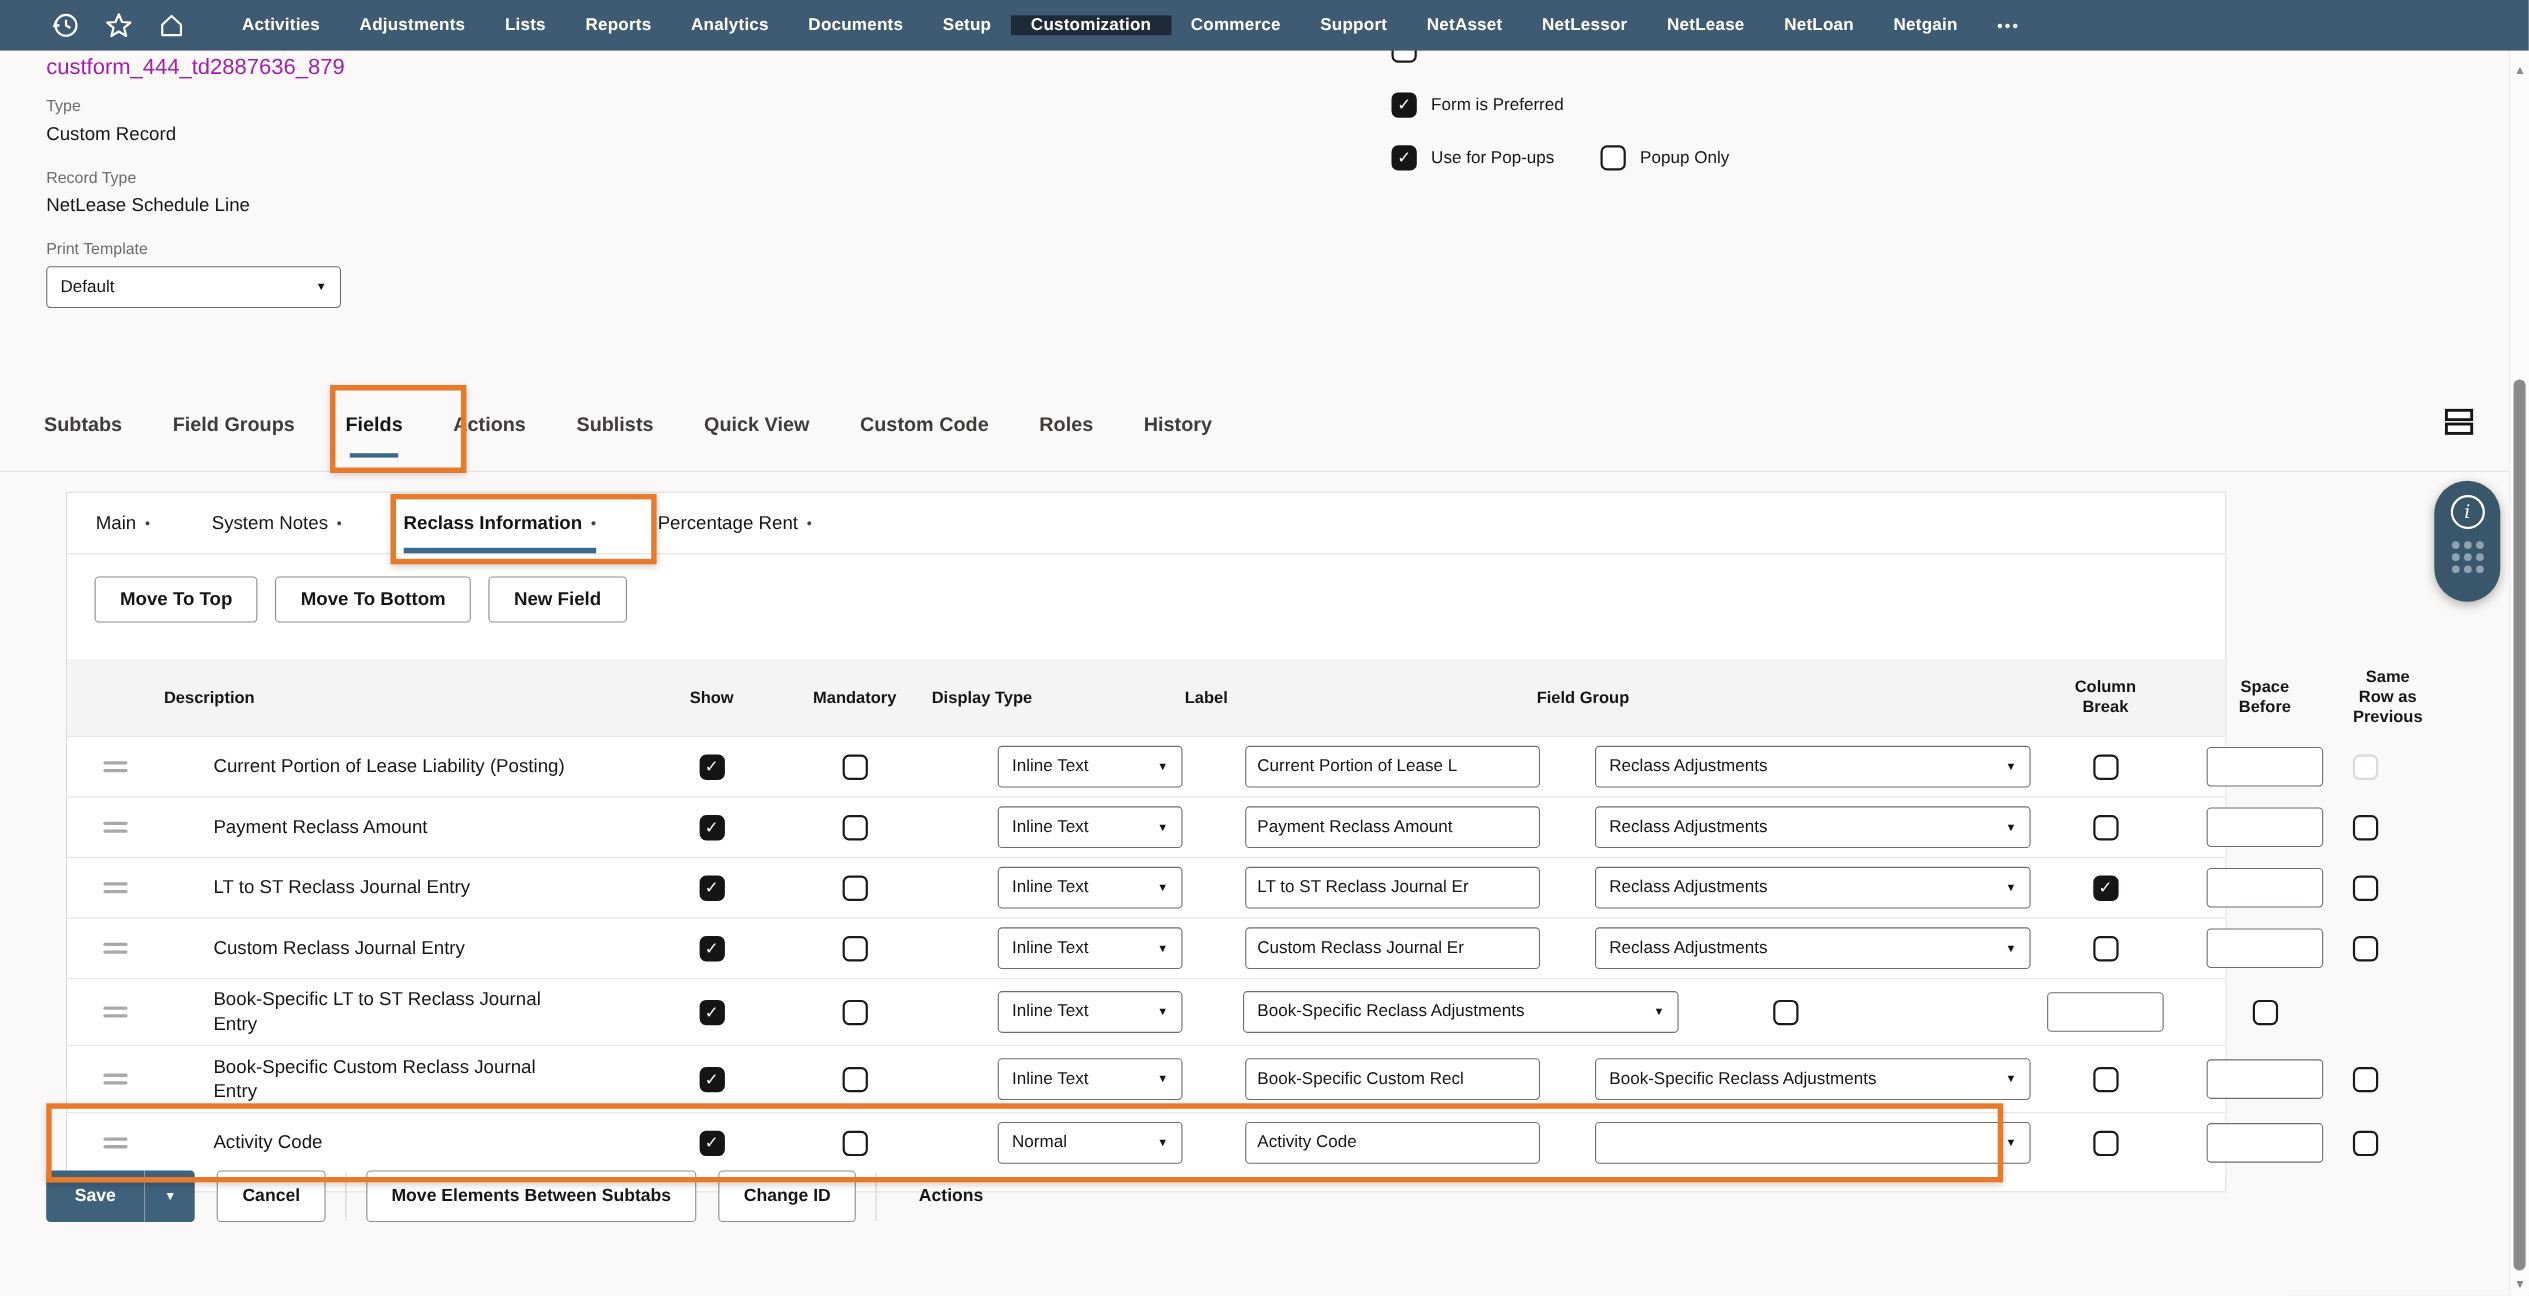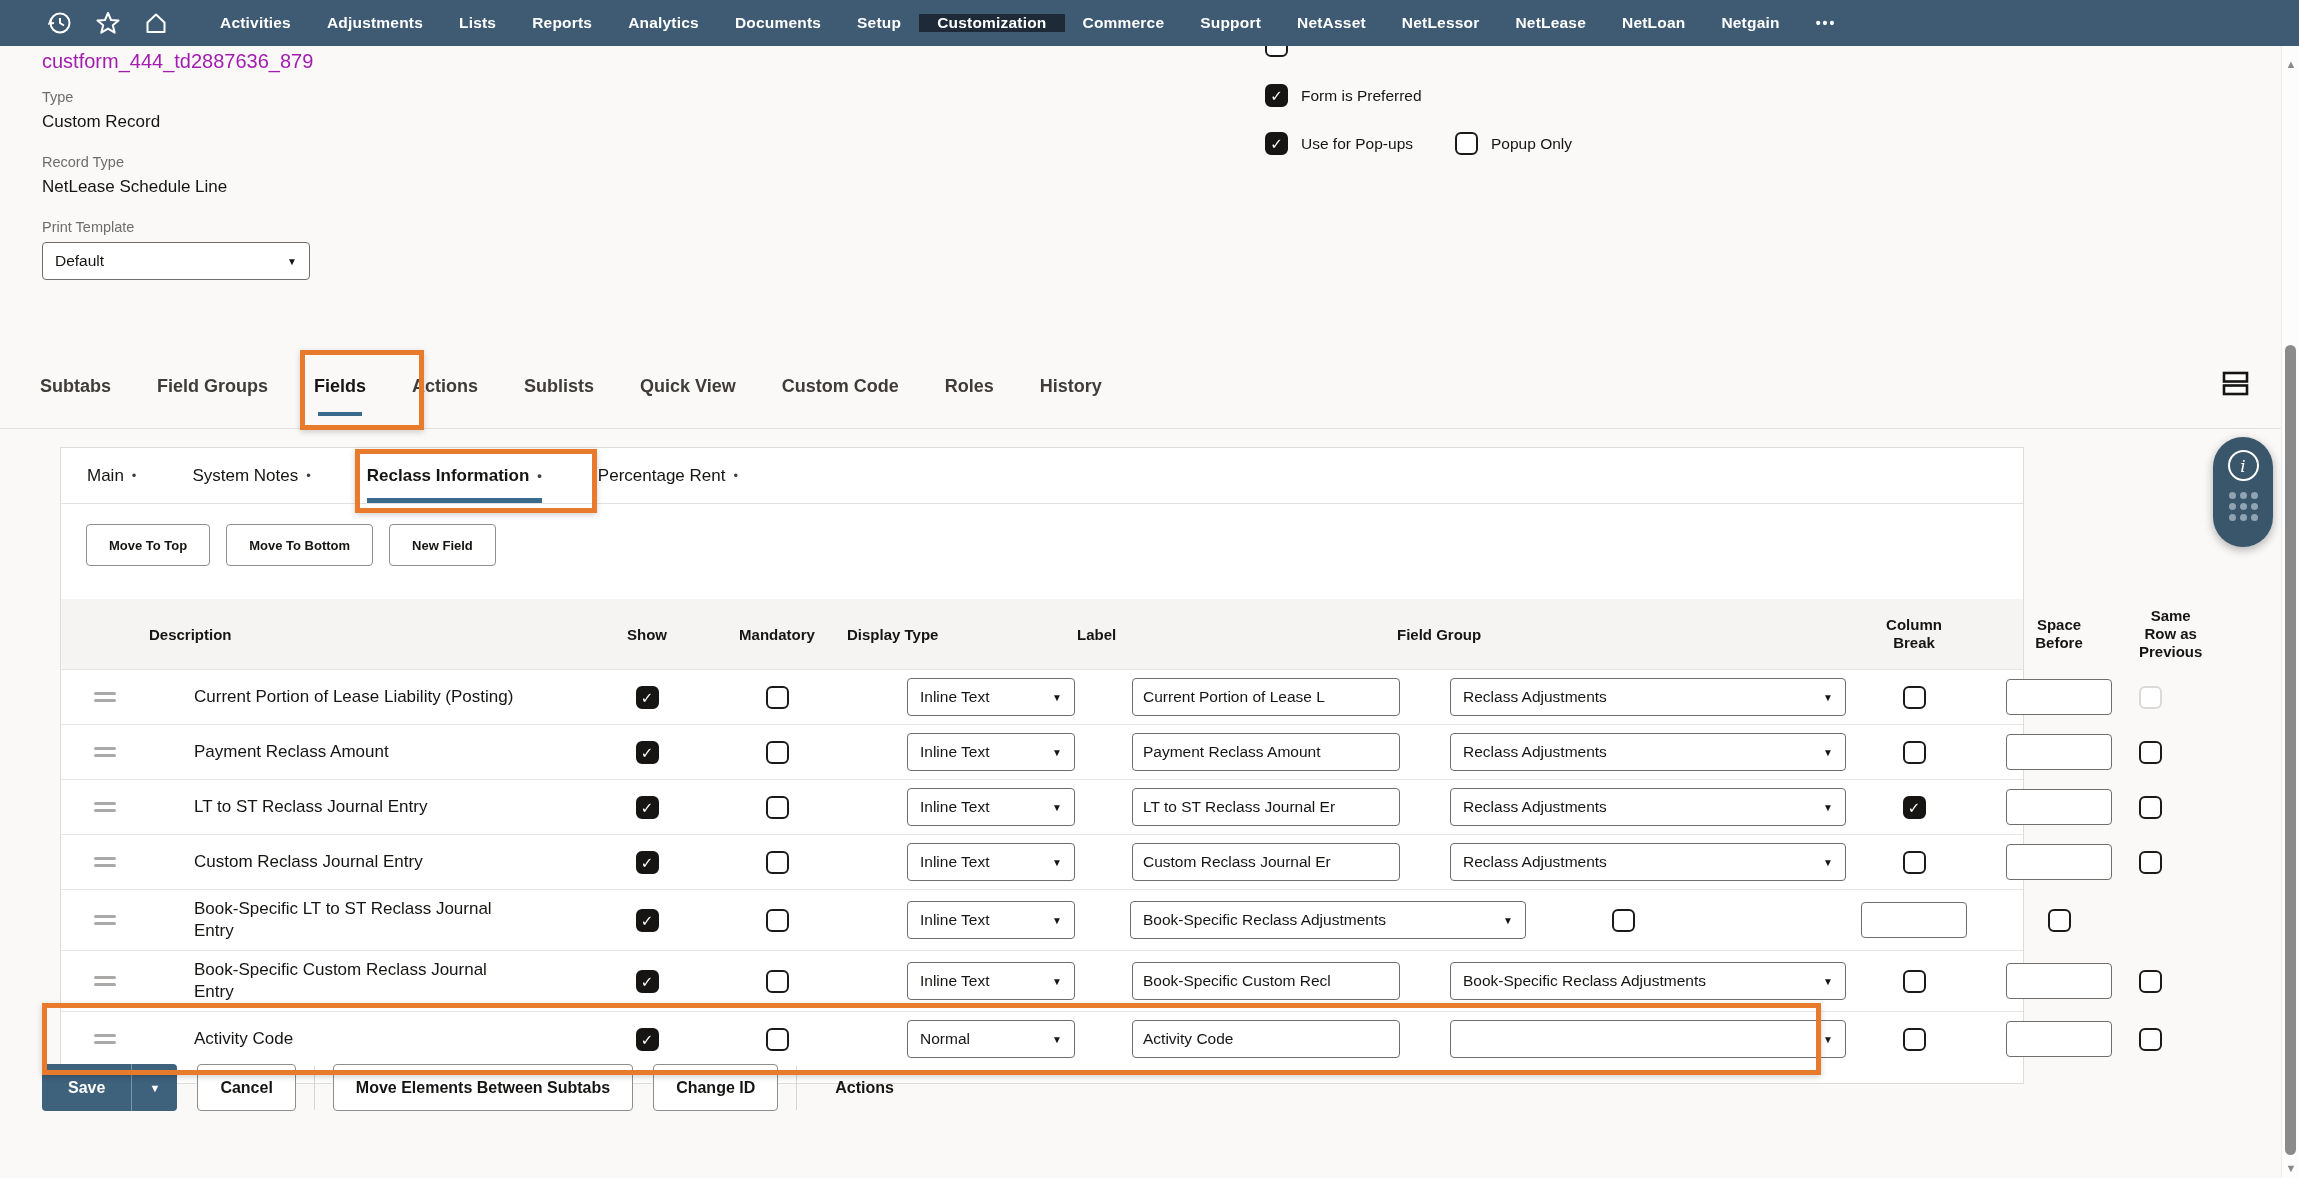--- a/index.html
+++ b/index.html
@@ -60,21 +60,21 @@
 
   
   .card { position:absolute; left:37px; top:447px; width:1964px; height:637px; background:#fff; border:1px solid #DEDCDA; z-index:1;margin-left:23px; }
   .subtab-bar { height:56px; border-bottom:1px solid #E3E0DE; display:flex; align-items:center; gap:56px; padding-left:26px; }
   .subtab { position:relative; display:inline-flex; align-items:center; height:100%; font-size:17px; color:#161513; cursor:pointer; white-space:nowrap; }
   .subtab .bullet { font-size:13px; margin-left:8px; color:#44403E; }
   .subtab.active { font-weight:600; }
   .subtab.active::after { content:""; position:absolute; left:0; right:0; bottom:0; height:5px; background:#3A6B8C; }
   .toolbar { display:flex; gap:16px; padding:20px 0 20px 25px; }
   .btn { display:inline-flex; align-items:center; justify-content:center; height:42px; padding:0 22px; background:#fff;
-         border:1px solid #8E8E8E; border-radius:4px; font-size:13px; font-weight:600; color:#161513; cursor:pointer; white-space:nowrap; }
+         border:1px solid #8E8E8E; border-radius:4px; font-size:17px; font-weight:600; color:#161513; cursor:pointer; white-space:nowrap; }
 
   
   .grid-row { display:grid; grid-template-columns:88px 438px 120px 140px 230px 320px 452px 130px 160px 1fr; align-items:center; }
   .thead { background:#F5F4F2; min-height:62px; margin-top:13px; font-weight:700; font-size:15px; color:#161513; }
   .thead .hcell { padding:8px 0; }
   .h-description { padding-left:45px; }
   .h-show, .h-mandatory { text-align:center; }
   .h-display_type { padding-left:60px; } .h-label { padding-left:55px; } .h-field_group { padding-left:53px; }
   .h-column_break, .h-space_before, .h-same_row { text-align:center; line-height:1.2; }
   .h-same_row { max-width:92px; justify-self:center; }

